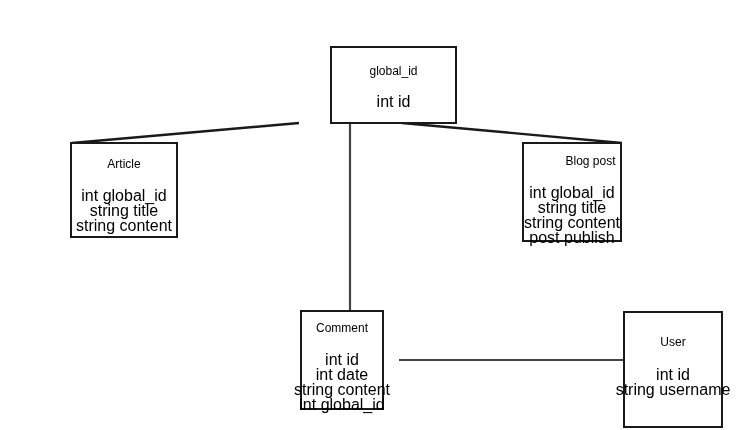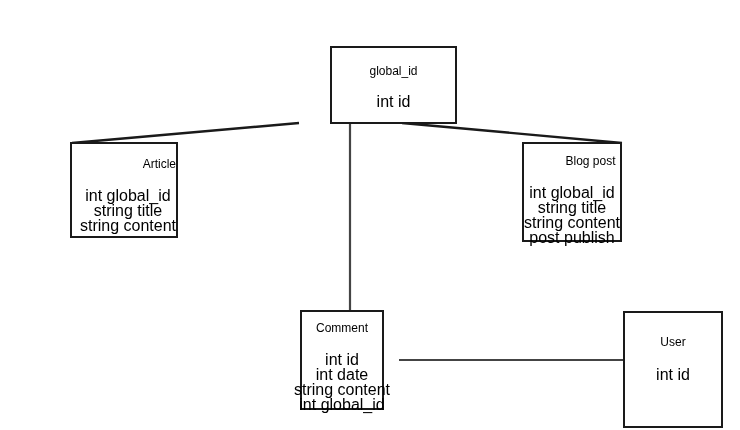--- a/index.html
+++ b/index.html
@@ -55,21 +55,21 @@
   }
 
   
   #node-global_id {
     left: 298px; top: 46px; width: 127px; height: 78px; margin-left: 32px;
   }
   #node-global_id .entity-title { margin-top: 16px; }
   #node-global_id .entity-fields { margin-top: 16px; }
 
   #node-article {
-    left: 70px; top: 142px; width: 108px; height: 96px; align-items: flex-end;
+    left: 70px; top: 142px; width: 108px; height: 96px;
   }
   #node-article .entity-title { margin-top: 13px; }
   #node-article .entity-fields { margin-top: 17px; }
 
   #node-blog_post {
     left: 522px; top: 142px; width: 100px; height: 100px;
   }
   #node-blog_post .entity-title { margin-top: 10px; margin-left: 37px; }
   #node-blog_post .entity-fields { margin-top: 17px; }
 
@@ -134,16 +134,17 @@
       <span class="entity-field">int date</span>
       <span class="entity-field">string content</span>
       <span class="entity-field">int global_id</span>
     </div>
   </div>
 
   <div class="entity" id="node-user">
     <div class="entity-title">User</div>
     <div class="entity-fields">
       <span class="entity-field">int id</span>
+      <span class="entity-field">string username</span>
     </div>
   </div>
 
 </div>
 
 </body></html>

